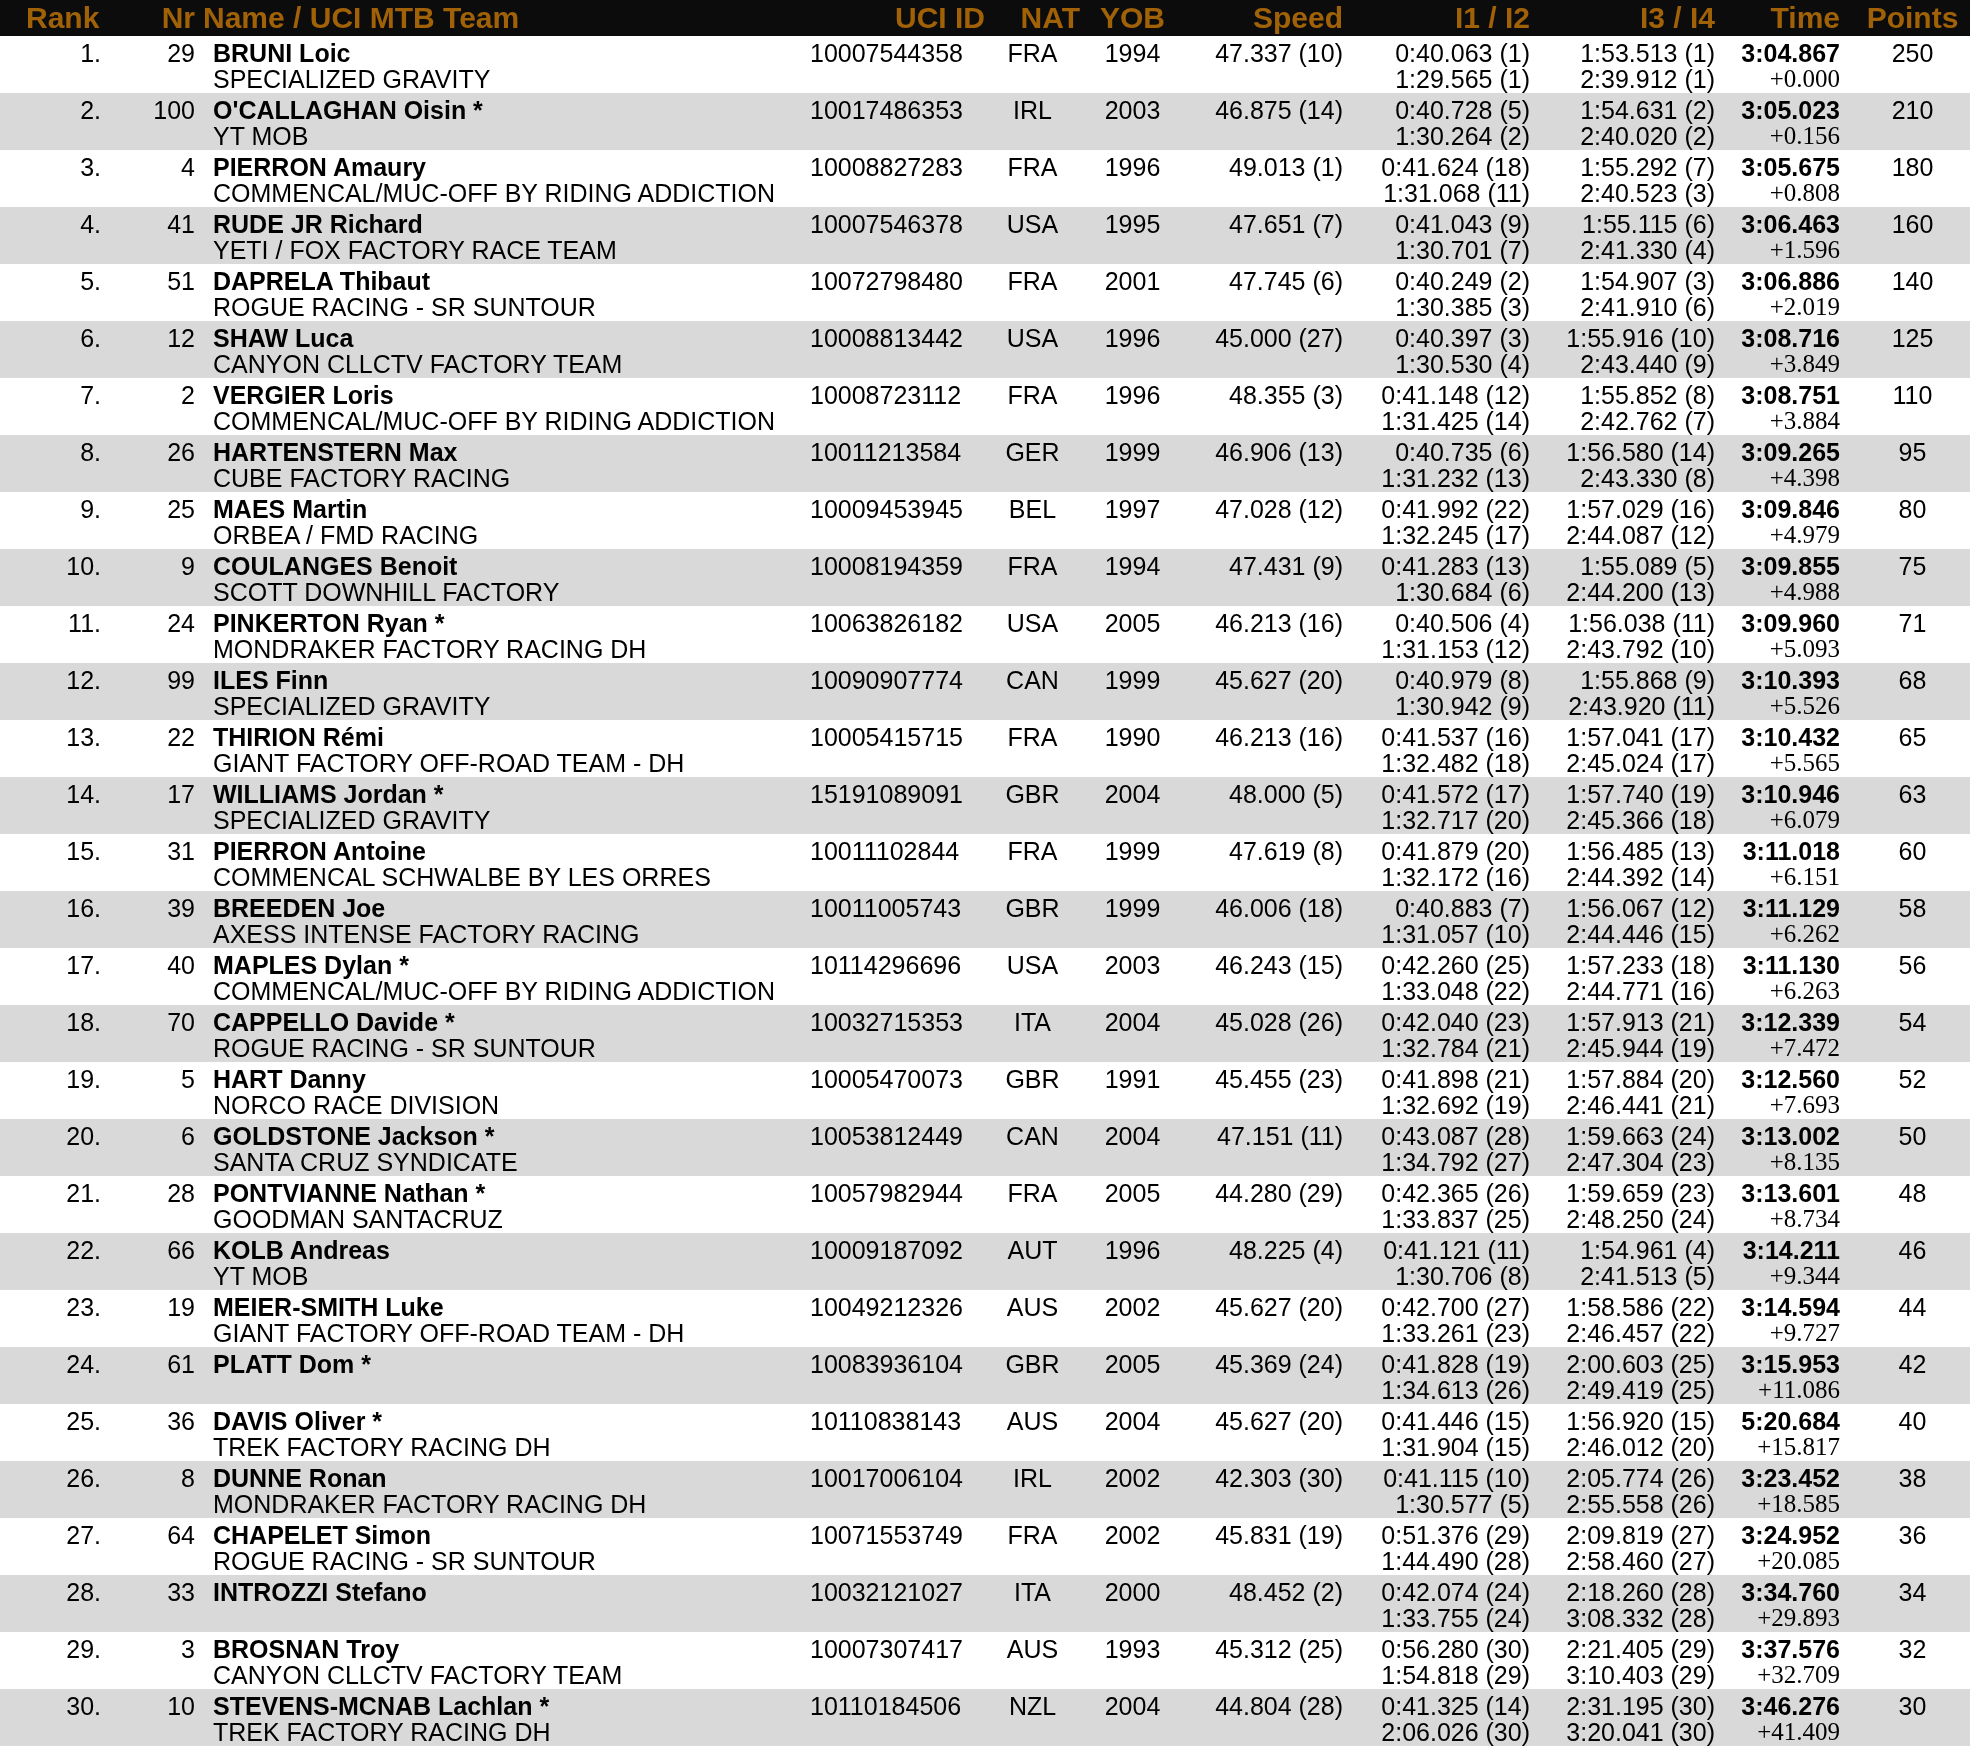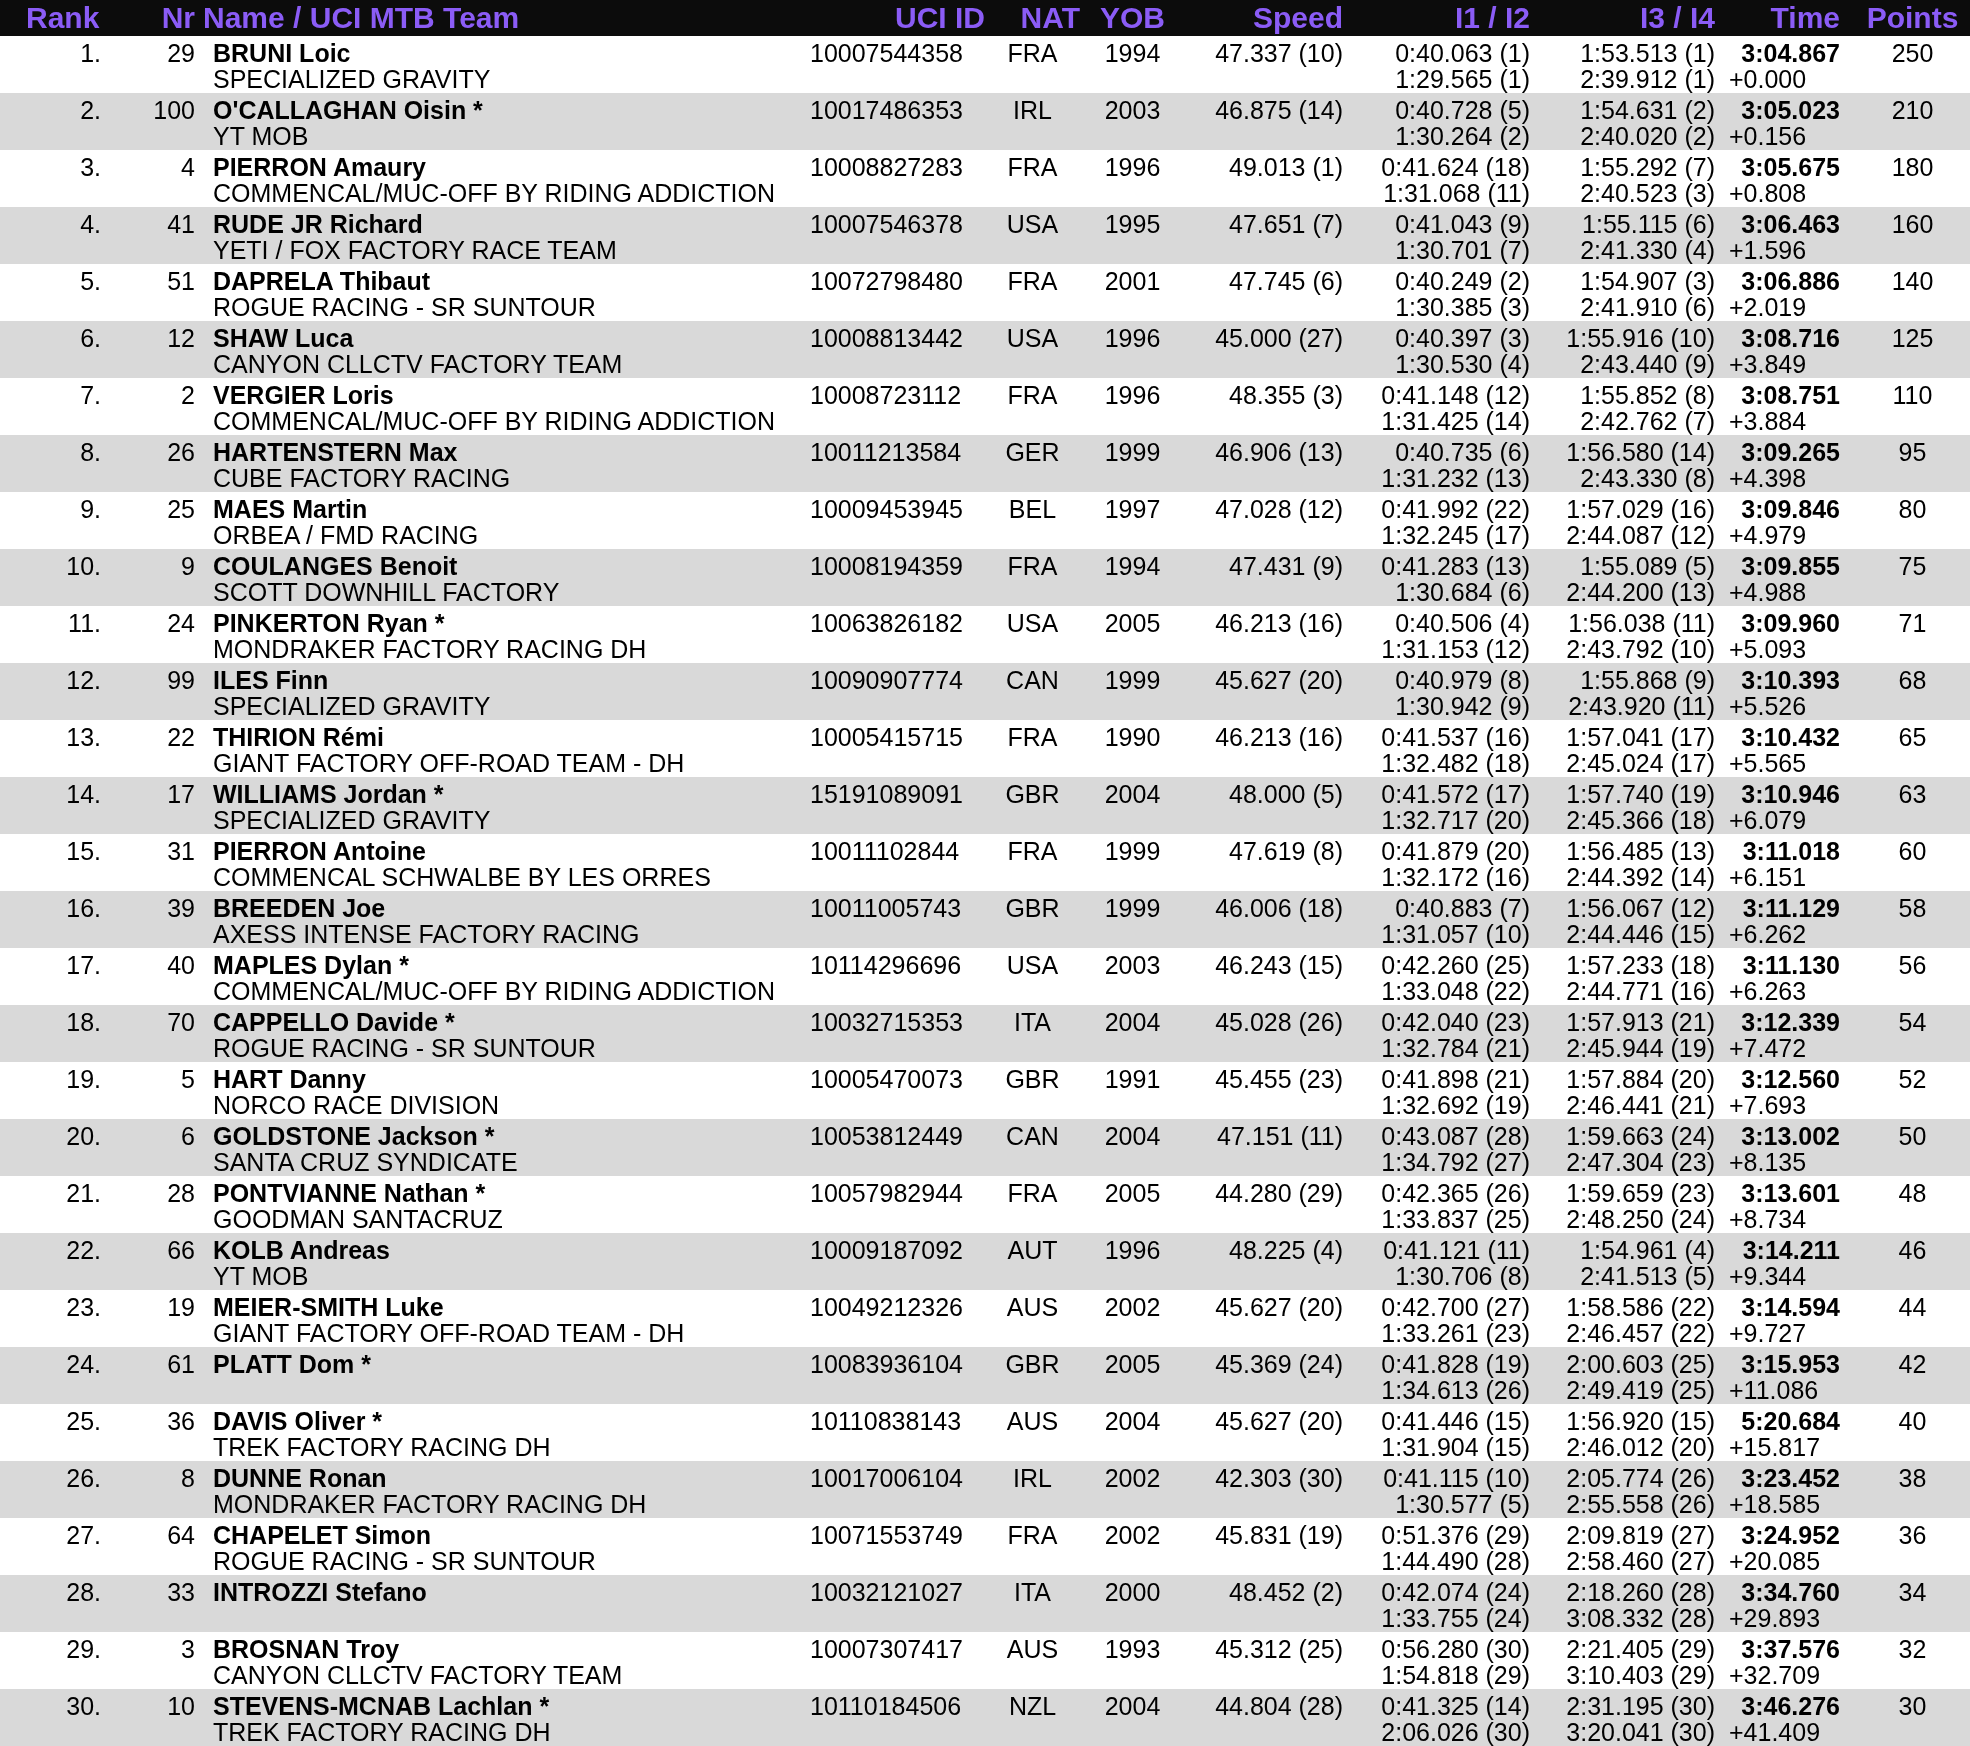--- a/index.html
+++ b/index.html
@@ -1,21 +1,21 @@
 <!DOCTYPE html>
 <html><head>
 <meta charset="utf-8">
 <style>
   html, body { margin: 0; padding: 0; background: #ffffff; }
   body { width: 1970px; font-family: "Liberation Sans", sans-serif; }
   table { border-collapse: collapse; table-layout: fixed; width: 1970px; }
   td, th { padding: 0; white-space: nowrap; overflow: visible; }
 
   thead th {
-    background: #0c0c0c; color: #8b5cf6;
+    background: #0c0c0c; color: #a16207;
     font-size: 30px; font-weight: bold; height: 36px; vertical-align: middle;
   }
   th.rank   { text-align: left;  padding-left: 26px; }
   th.nr     { text-align: right; padding-right: 2px; }
   th.name   { text-align: left;  padding-left: 6px; }
   th.uci    { text-align: right; }
   th.nat    { text-align: right; }
   th.yob    { text-align: center; }
   th.speed  { text-align: right; padding-right: 14px; }
   th.i12    { text-align: right; padding-right: 13px; }
@@ -32,21 +32,21 @@
   td.nr     { text-align: right; padding-right: 2px; }
   td.name   { text-align: left; padding-left: 16px; font-weight: bold; }
   td.team   { text-align: left; padding-left: 16px; }
   td.uci    { text-align: left; }
   td.nat    { text-align: center; }
   td.yob    { text-align: center; }
   td.speed  { text-align: right; padding-right: 14px; }
   td.sec1   { text-align: right; padding-right: 13px; }
   td.sec3   { text-align: right; padding-right: 14px; }
   td.time   { text-align: right; padding-right: 15px; font-weight: bold; }
-  td.diff   { text-align: left; padding-right: 15px; }
+  td.diff   { text-align: right; padding-right: 15px; font-family: Liberation Serif, serif; }
   td.points { text-align: center; }
 </style>
 </head>
 <body>
 
 <table>
   <colgroup>
     <col style="width:110px">
       <col style="width:87px">
       <col style="width:613px">

